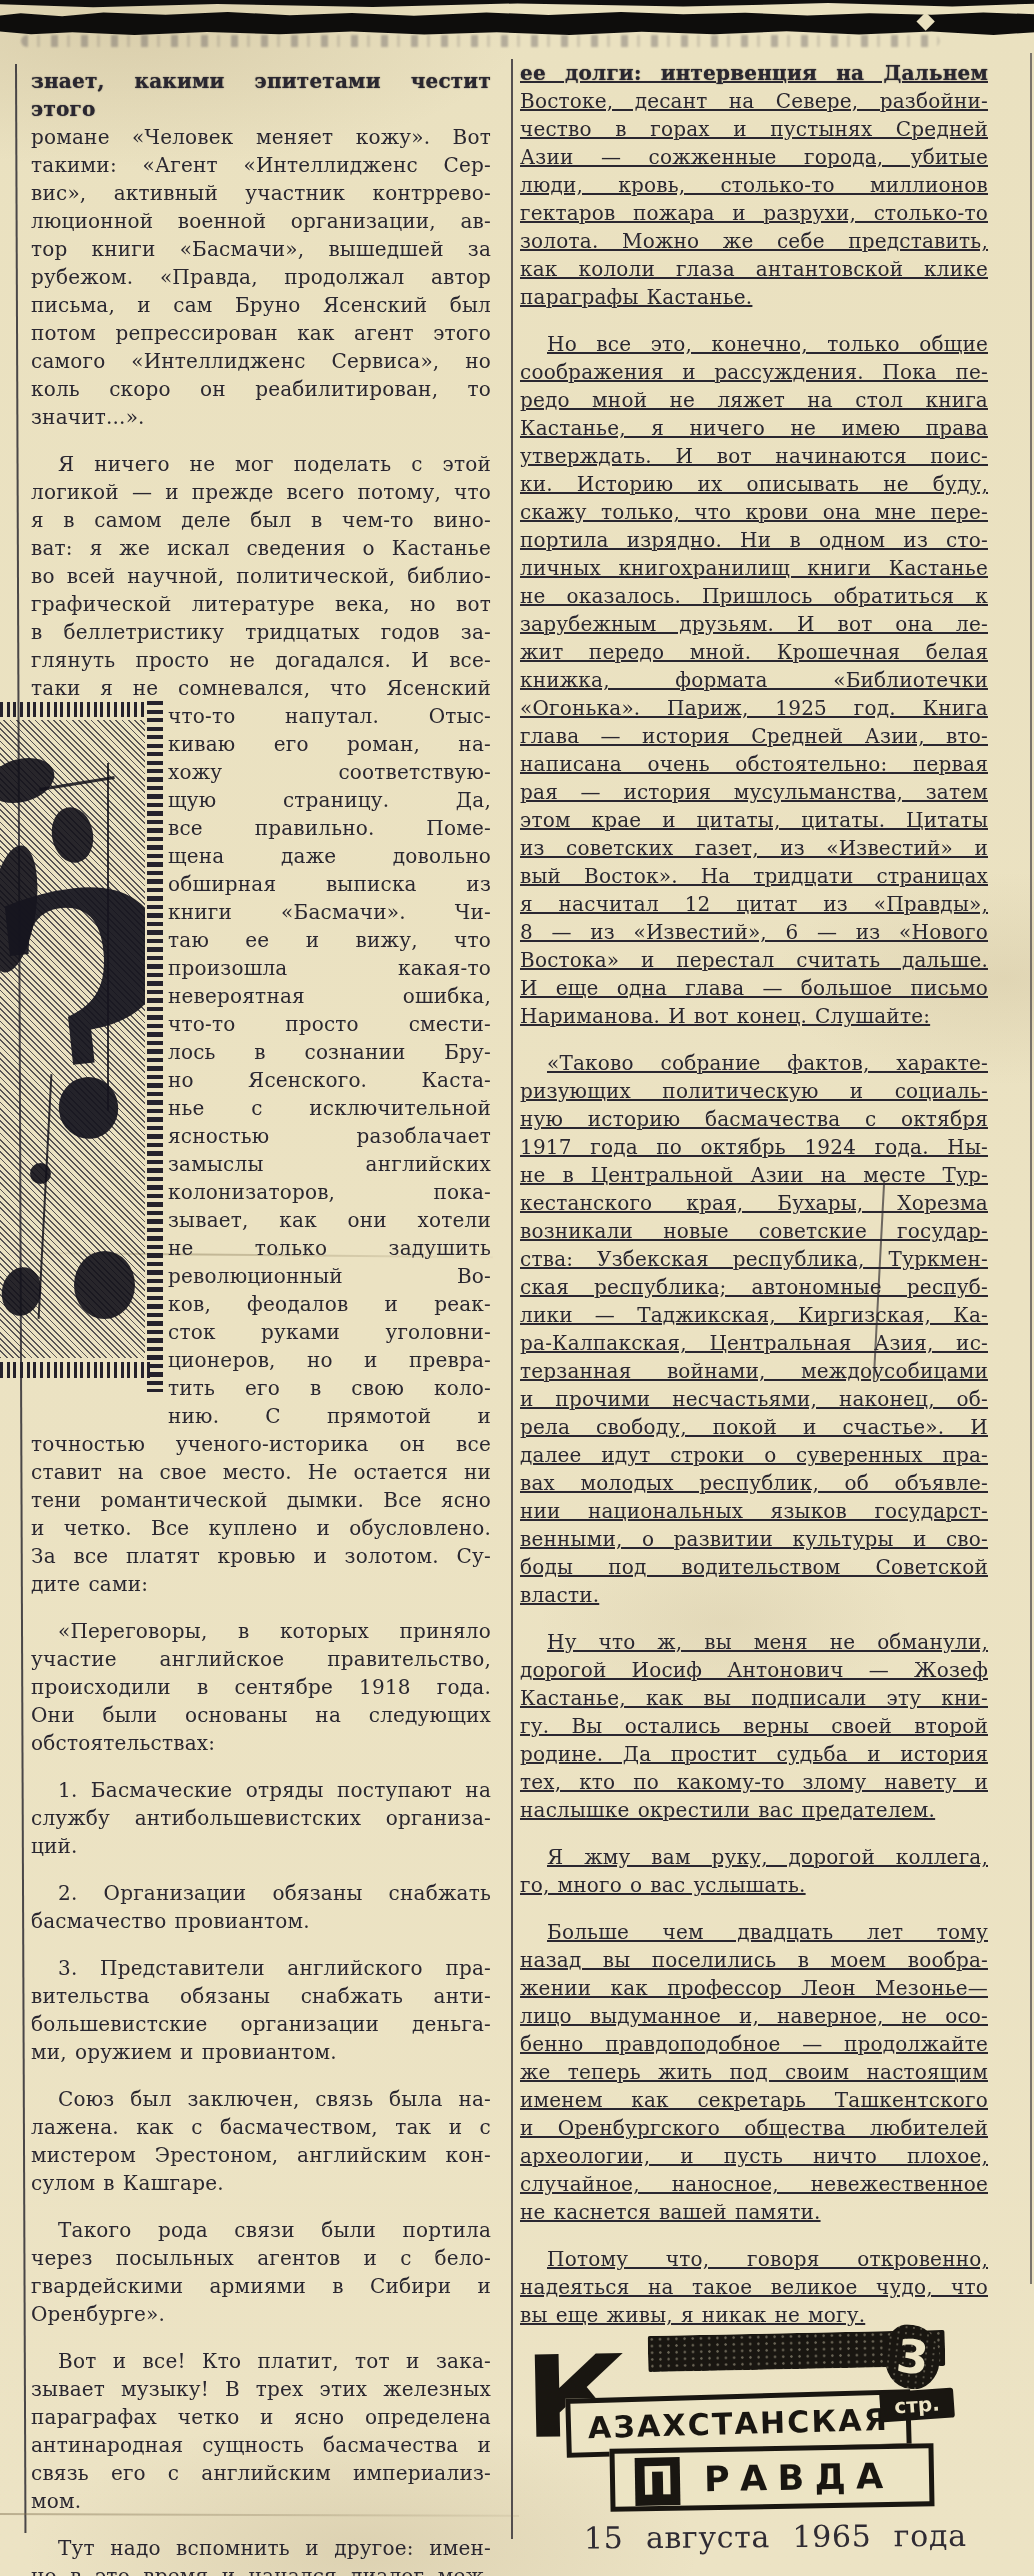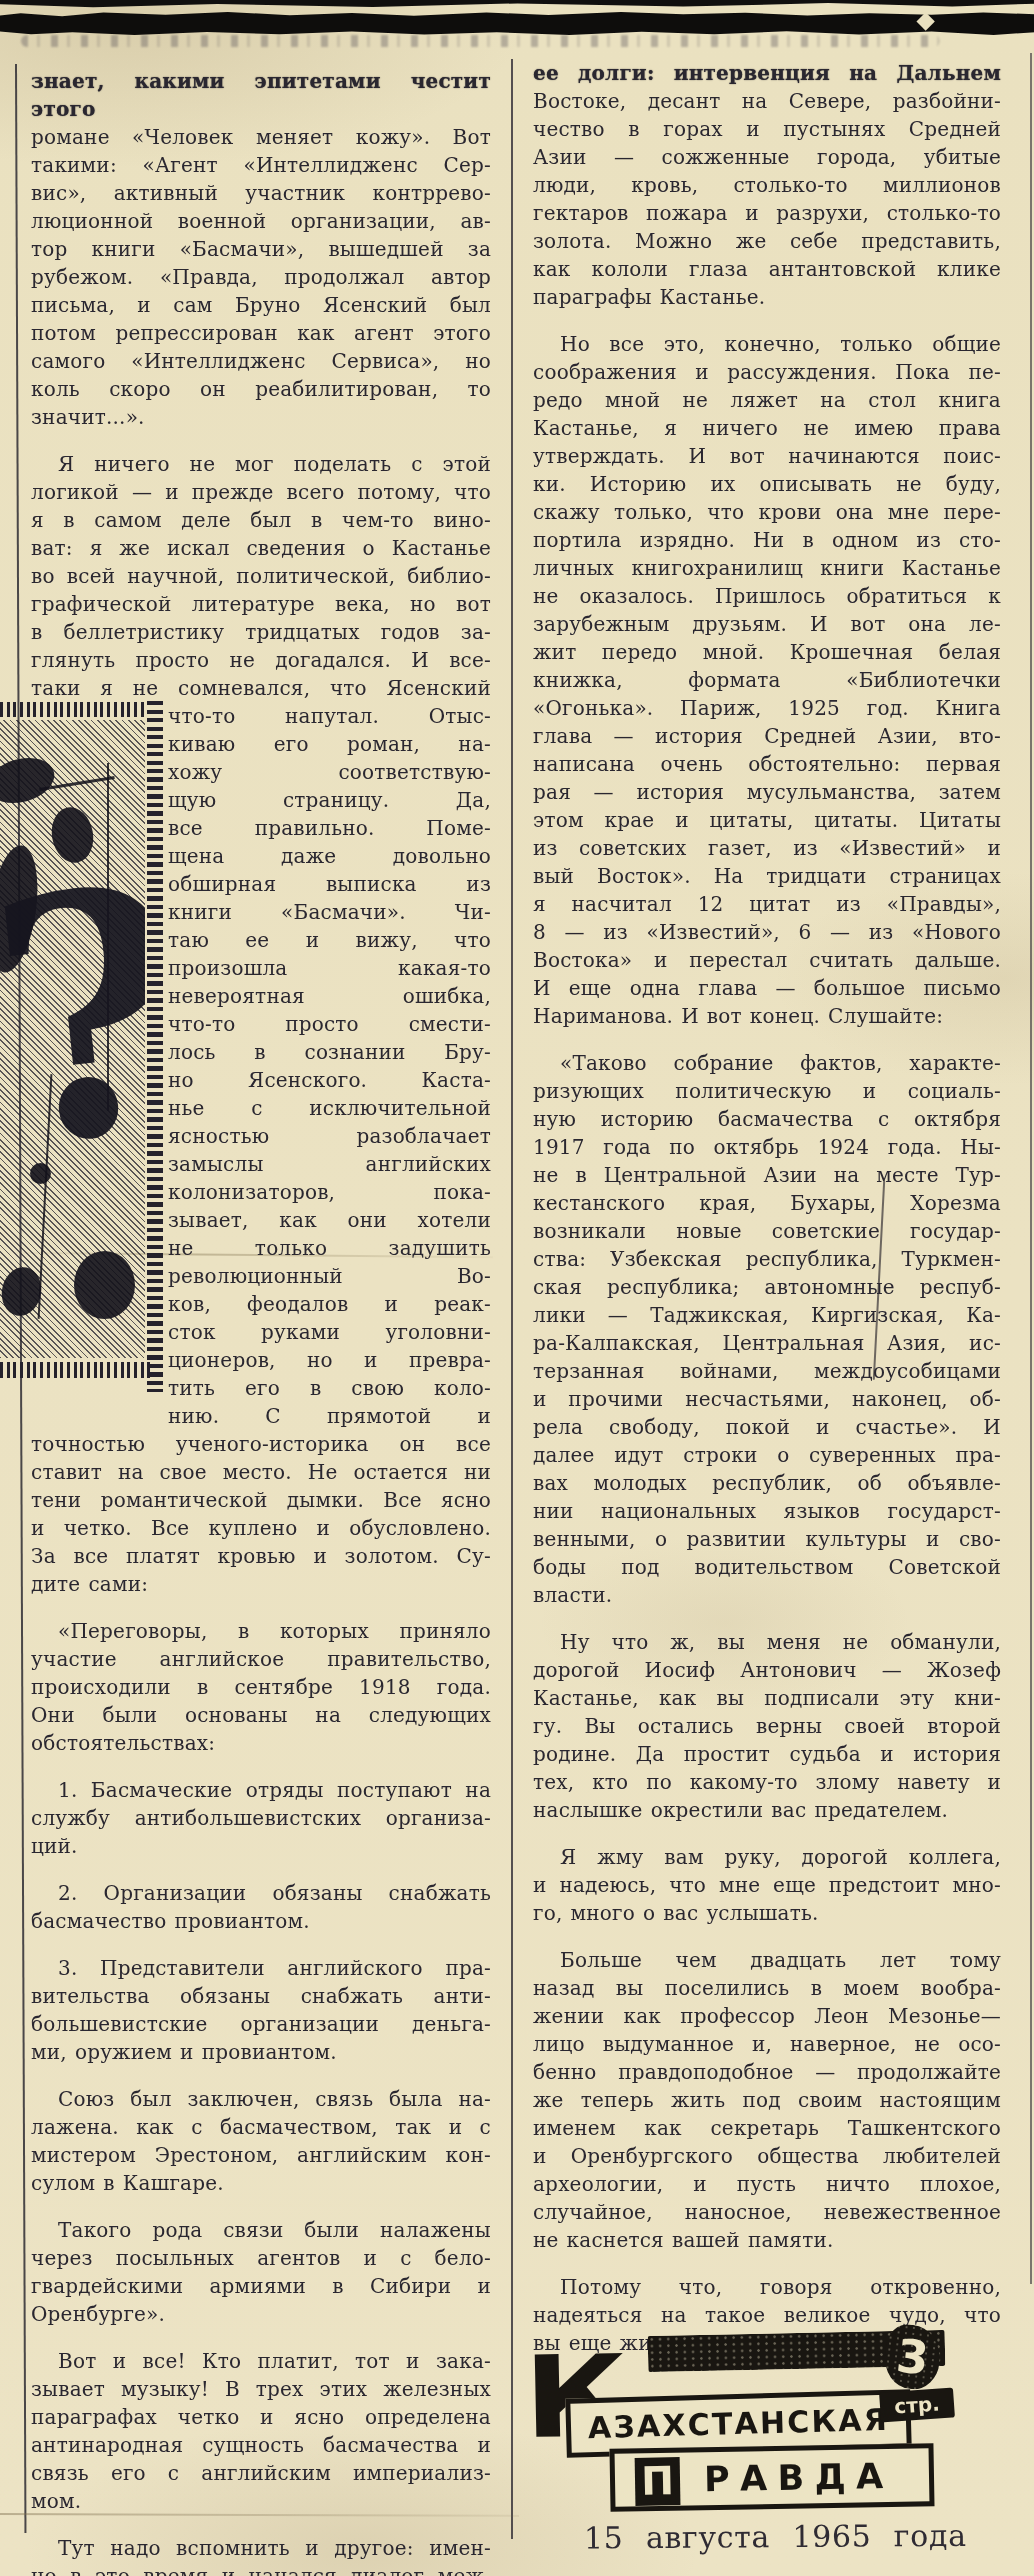--- a/index.html
+++ b/index.html
@@ -30,21 +30,21 @@
   .crease1{left:0;top:1254px;width:493px;height:2.2px;transform:rotate(.5deg);
     background:linear-gradient(to right, rgba(130,115,80,0), rgba(130,115,80,.40) 40%, rgba(130,115,80,.05));}
   .crease2{left:0;top:2514px;width:519px;height:2.2px;transform:rotate(.2deg);
     background:linear-gradient(to right, rgba(125,110,78,.45), rgba(125,110,78,.10));}
   .scratch{position:absolute;left:878px;top:1180px;width:2.2px;height:200px;background:rgba(25,22,30,.6);
     transform:rotate(3deg);border-radius:1.5px;}
   
   .col{position:absolute;top:59px;color:#2a2730;font-size:20px;line-height:28px;
        letter-spacing:0.2px;word-spacing:1.5px;}
   #col-left{left:31px;width:460px;}
-  #col-right{left:533px;width:468px;}
+  #col-right{left:520px;width:468px;text-decoration:underline;}
   .p{margin-top:19px;}
   .p.cont{margin-top:0;}
   #lc-pre .p:first-child{margin-top:8px;}
   .line{text-align:justify;text-align-last:justify;min-height:28px;}
   .line.last{text-align-last:auto;}
   .p:not(.cont) > .line:first-child{padding-left:27px;}
   #lc-pre .p:first-child > .line:first-child,
   #col-right .p:first-child > .line:first-child{
     filter:blur(0.3px);font-weight:700;text-shadow:0 0 1.2px rgba(30,28,35,.85);}
   
@@ -219,21 +219,21 @@
           <div class="line">большевистские организации деньга-</div>
           <div class="line last">ми, оружием и провиантом.</div>
         </div>
         <div class="p">
           <div class="line">Союз был заключен, связь была на-</div>
           <div class="line">лажена. как с басмачеством, так и с</div>
           <div class="line">мистером Эрестоном, английским кон-</div>
           <div class="line last">сулом в Кашгаре.</div>
         </div>
         <div class="p">
-          <div class="line">Такого рода связи были налажены</div>
+          <div class="line">Такого рода связи были портила</div>
           <div class="line">через посыльных агентов и с бело-</div>
           <div class="line">гвардейскими армиями в Сибири и</div>
           <div class="line last">Оренбурге».</div>
         </div>
         <div class="p">
           <div class="line">Вот и все! Кто платит, тот и зака-</div>
           <div class="line">зывает музыку! В трех этих железных</div>
           <div class="line">параграфах четко и ясно определена</div>
           <div class="line">антинародная сущность басмачества и</div>
           <div class="line">связь его с английским империализ-</div>
@@ -315,21 +315,20 @@
         <div class="line">Ну что ж, вы меня не обманули,</div>
         <div class="line">дорогой Иосиф Антонович — Жозеф</div>
         <div class="line">Кастанье, как вы подписали эту кни-</div>
         <div class="line">гу. Вы остались верны своей второй</div>
         <div class="line">родине. Да простит судьба и история</div>
         <div class="line">тех, кто по какому-то злому навету и</div>
         <div class="line last">наслышке окрестили вас предателем.</div>
       </div>
       <div class="p">
         <div class="line">Я жму вам руку, дорогой коллега,</div>
-        <div class="line">и надеюсь, что мне еще предстоит мно-</div>
         <div class="line last">го, много о вас услышать.</div>
       </div>
       <div class="p">
         <div class="line">Больше чем двадцать лет тому</div>
         <div class="line">назад вы поселились в моем вообра-</div>
         <div class="line">жении как профессор Леон Мезонье—</div>
         <div class="line">лицо выдуманное и, наверное, не осо-</div>
         <div class="line">бенно правдоподобное — продолжайте</div>
         <div class="line">же теперь жить под своим настоящим</div>
         <div class="line">именем как секретарь Ташкентского</div>

